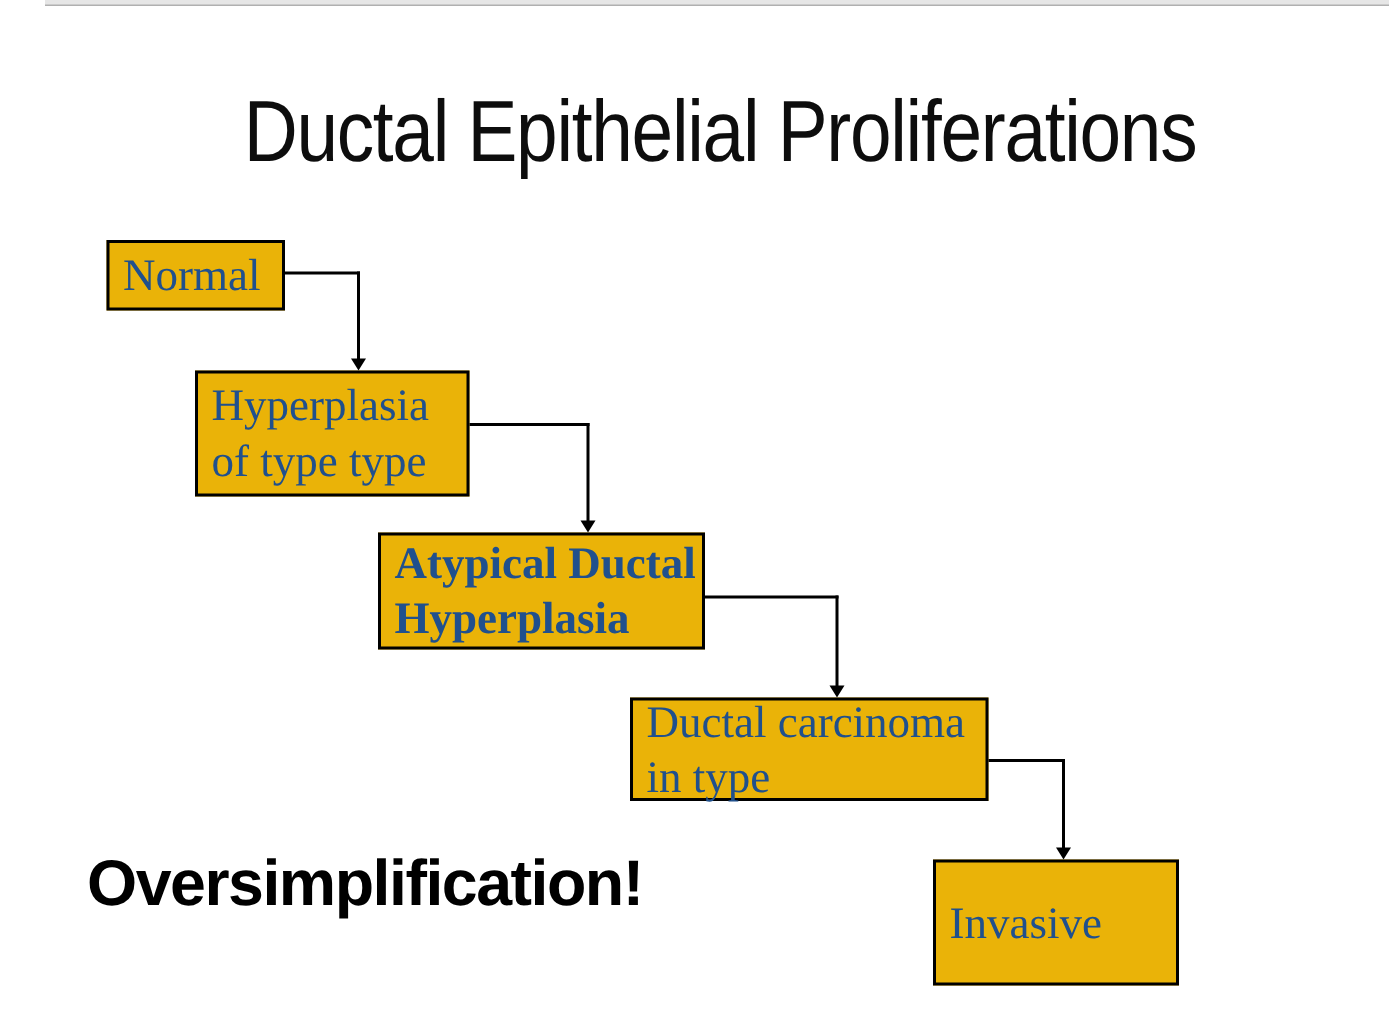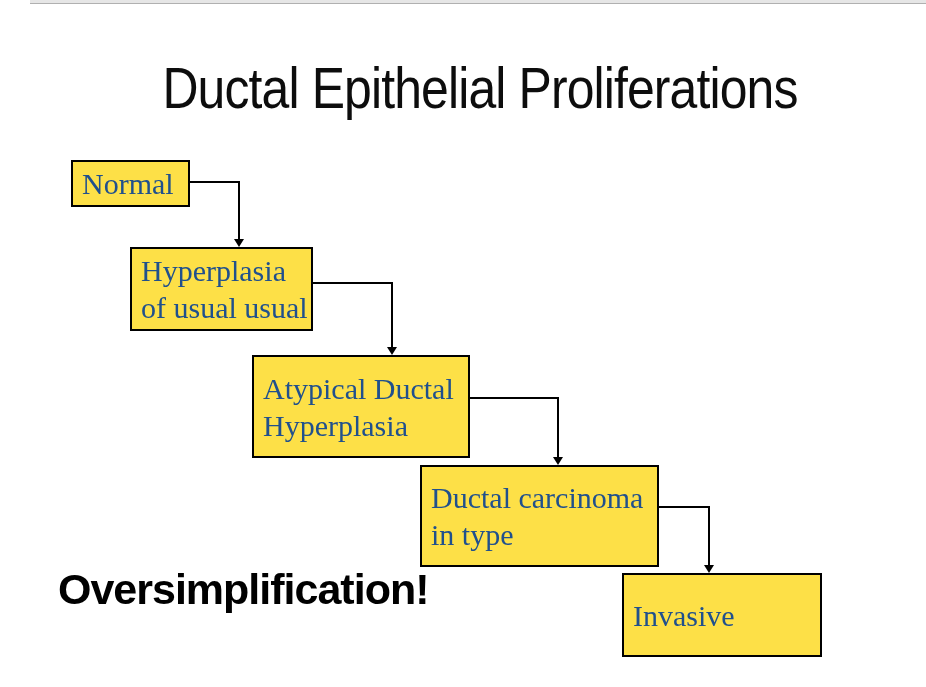--- a/index.html
+++ b/index.html
@@ -31,34 +31,34 @@
     letter-spacing: -1px;
     transform: scaleX(0.86);
     transform-origin: 460px 50%;
     white-space: nowrap;
   }
 
   
   .node {
     position: absolute;
     border: 2px solid #000000;
-    background: #fde047;
+    background: #eab308;
     color: #20508D;
     font-family: "Liberation Serif", serif;
     font-size: 30px;
     line-height: 37px;
     display: flex; flex-direction: column; justify-content: center;
     padding-left: 9px; padding-right: 2px;
   }
   .ln { display: block; white-space: nowrap; }
   .n1 { left: 51px;  top: 160px; width: 119px; height: 47px; }
   .n2 { left: 110px; top: 247px; width: 183px; height: 84px; }
-  .n3 { left: 232px; top: 355px; width: 218px; height: 103px; }
-  .n4 { left: 400px; top: 465px; width: 239px; height: 102px; }
-  .n5 { left: 602px; top: 573px; width: 200px; height: 84px; }
+  .n3 { left: 232px; top: 355px; width: 218px; height: 78px; font-weight: bold; }
+  .n4 { left: 400px; top: 465px; width: 239px; height: 69px; }
+  .n5 { left: 602px; top: 573px; width: 164px; height: 84px; }
 
   
   .seg { position: absolute; background: #000000; }
   .c1h { left: 170px; top: 181px; width: 50px; height: 2px; }
   .c1v { left: 218px; top: 181px; width: 2px;  height: 59px; }
   .c2h { left: 293px; top: 282px; width: 80px; height: 2px; }
   .c2v { left: 371px; top: 282px; width: 2px;  height: 66px; }
   .c3h { left: 450px; top: 397px; width: 89px; height: 2px; }
   .c3v { left: 537px; top: 397px; width: 2px;  height: 61px; }
   .c4h { left: 639px; top: 506px; width: 51px; height: 2px; }
@@ -93,21 +93,21 @@
   <div class="outside-right"></div>
 
   <h1 class="title">Ductal Epithelial Proliferations</h1>
 
   <div class="node n1">
     <span class="ln">Normal</span>
     <span class="ln"></span>
   </div>
   <div class="node n2">
     <span class="ln">Hyperplasia</span>
-    <span class="ln">of usual usual</span>
+    <span class="ln">of type type</span>
   </div>
   <div class="node n3">
     <span class="ln">Atypical Ductal</span>
     <span class="ln">Hyperplasia</span>
   </div>
   <div class="node n4">
     <span class="ln">Ductal carcinoma</span>
     <span class="ln">in type</span>
   </div>
   <div class="node n5">

